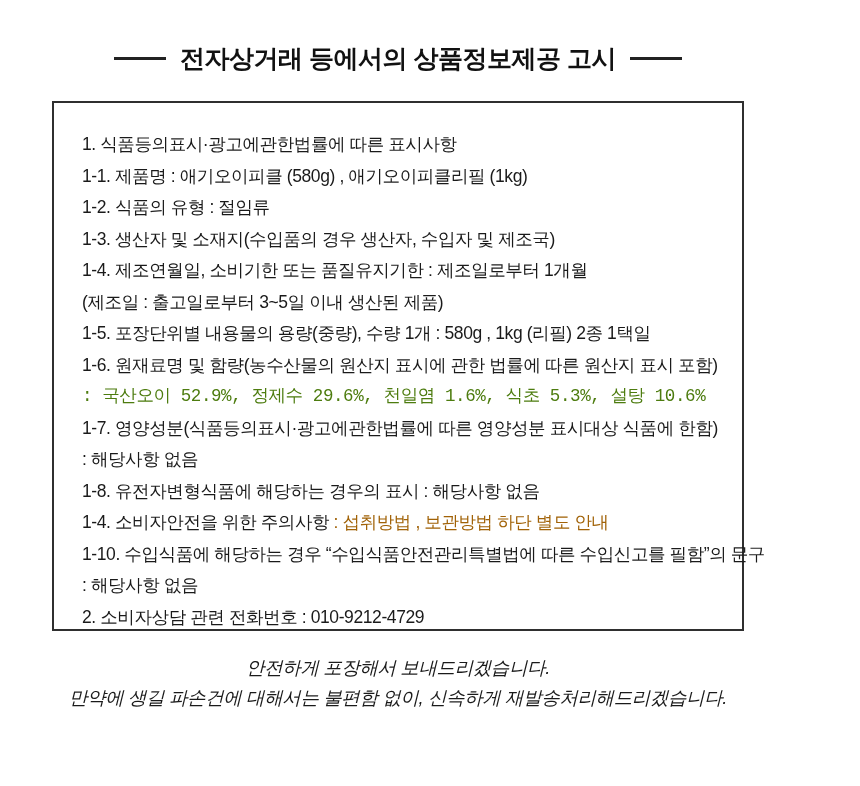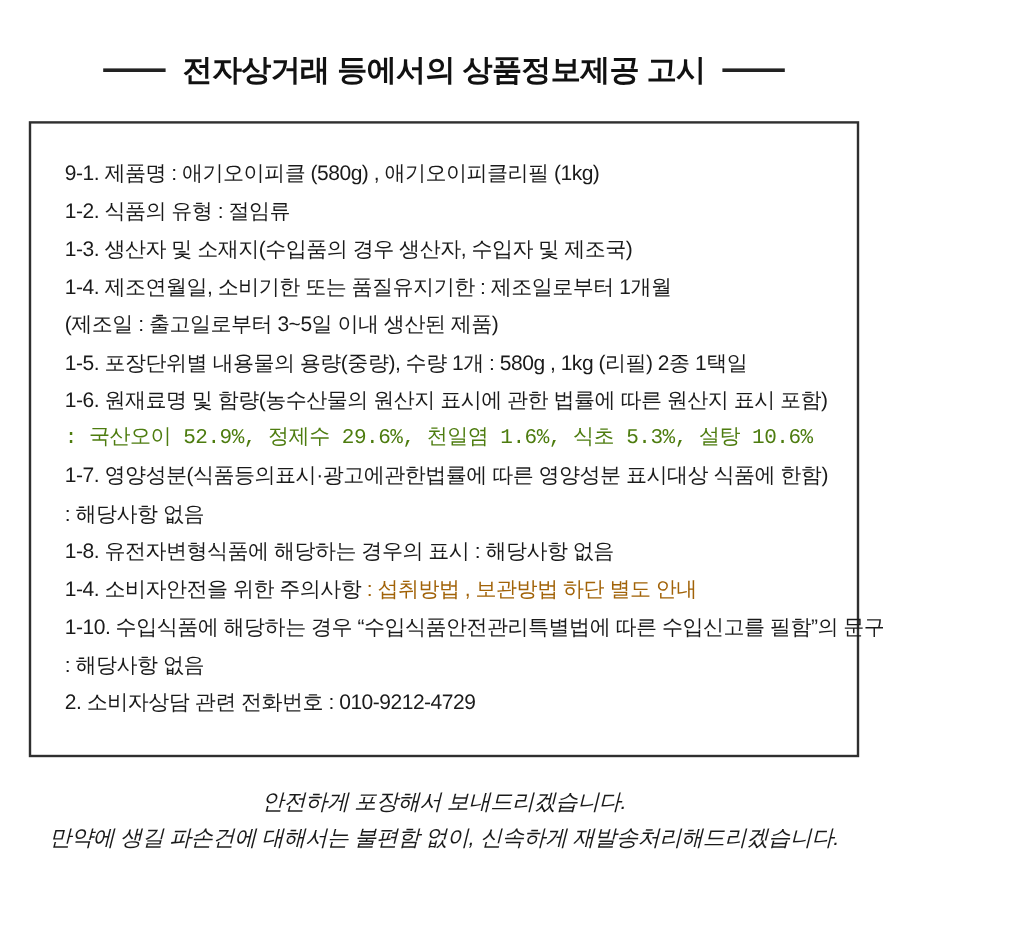--- a/index.html
+++ b/index.html
@@ -12,20 +12,21 @@
     background: #ffffff;
     font-family: "Liberation Sans", "DejaVu Sans", sans-serif;
     color: #1a1a1a;
     overflow: hidden;
   }
   .page {
     position: relative;
     width: 740px;
     height: 786px;
     box-sizing: border-box;
+    margin-left: 28px;
   }
 
   
   .title-row {
     display: flex;
     align-items: center;
     justify-content: center;
     gap: 14px;
     padding-top: 42px;
     padding-left: 40px;
@@ -87,21 +88,22 @@
 
 <div class="page">
 
   <div class="title-row">
     <div class="title-rule"></div>
     <div class="title-text">전자상거래 등에서의 상품정보제공 고시</div>
     <div class="title-rule"></div>
   </div>
 
   <div class="info-box">
-    <div class="line">9-1. 제품명 : 애기오이피클 (580g) , 애기오이피클리필 (1kg)</div>
+    <div class="line">1. 식품등의표시·광고에관한법률에 따른 표시사항</div>
+    <div class="line">1-1. 제품명 : 애기오이피클 (580g) , 애기오이피클리필 (1kg)</div>
     <div class="line">1-2. 식품의 유형 : 절임류</div>
     <div class="line">1-3. 생산자 및 소재지(수입품의 경우 생산자, 수입자 및 제조국)</div>
     <div class="line">1-4. 제조연월일, 소비기한 또는 품질유지기한 : 제조일로부터 1개월</div>
     <div class="line">(제조일 : 출고일로부터 3~5일 이내 생산된 제품)</div>
     <div class="line">1-5. 포장단위별 내용물의 용량(중량), 수량 1개 : 580g , 1kg (리필) 2종 1택일</div>
     <div class="line">1-6. 원재료명 및 함량(농수산물의 원산지 표시에 관한 법률에 따른 원산지 표시 포함)</div>
     <div class="line red">: 국산오이 52.9%, 정제수 29.6%, 천일염 1.6%, 식초 5.3%, 설탕 10.6%</div>
     <div class="line">1-7. 영양성분(식품등의표시·광고에관한법률에 따른 영양성분 표시대상 식품에 한함)</div>
     <div class="line">: 해당사항 없음</div>
     <div class="line">1-8. 유전자변형식품에 해당하는 경우의 표시 : 해당사항 없음</div>

